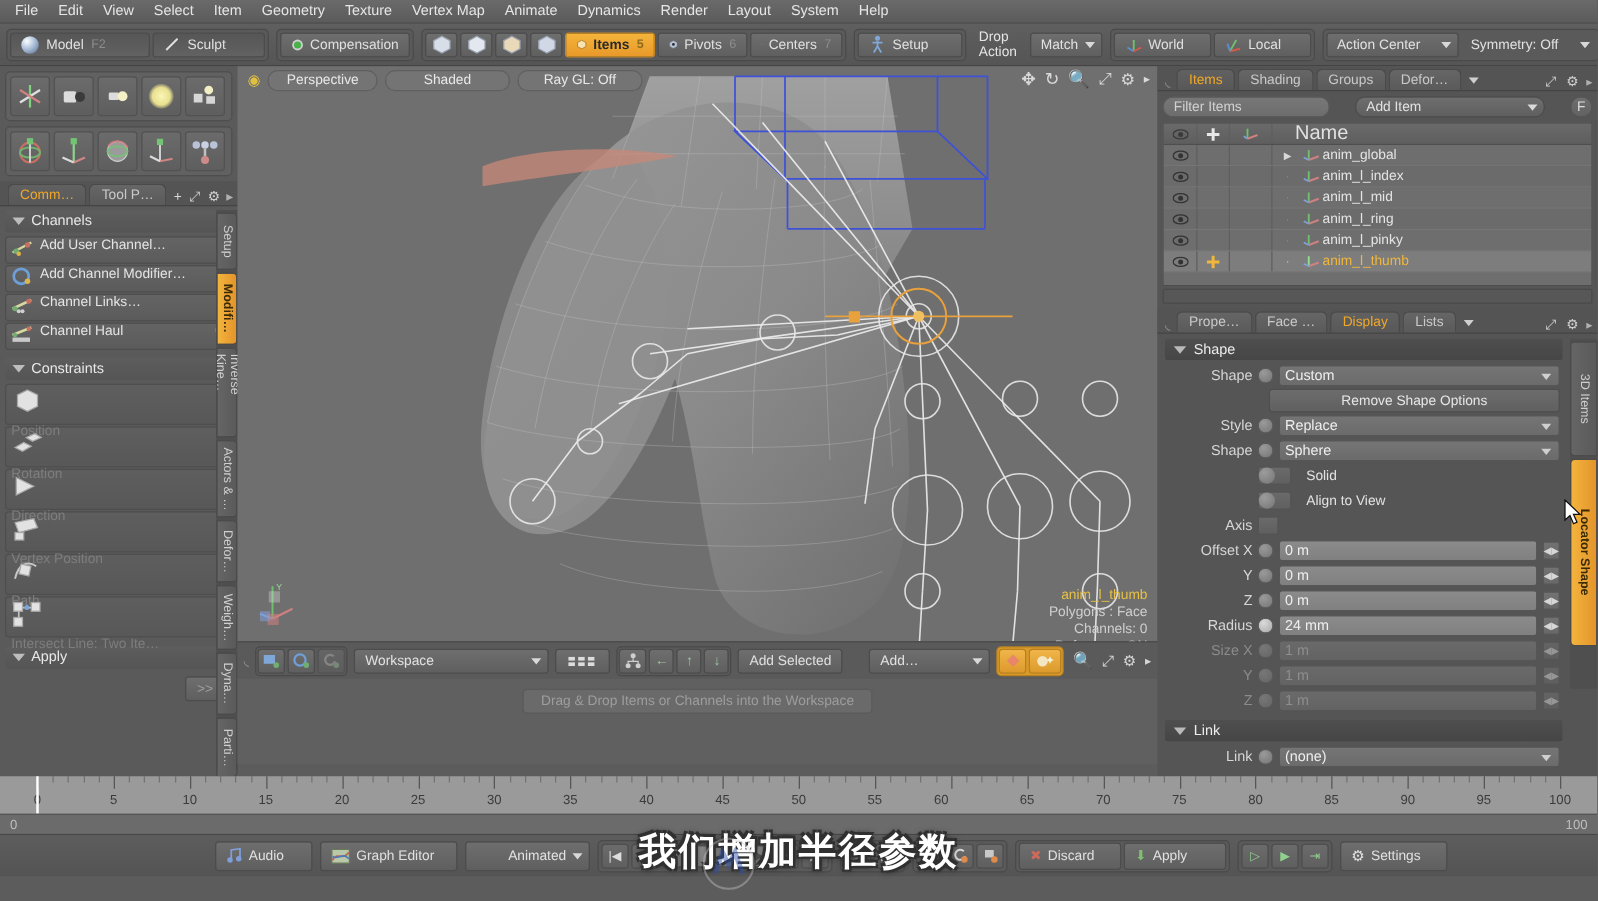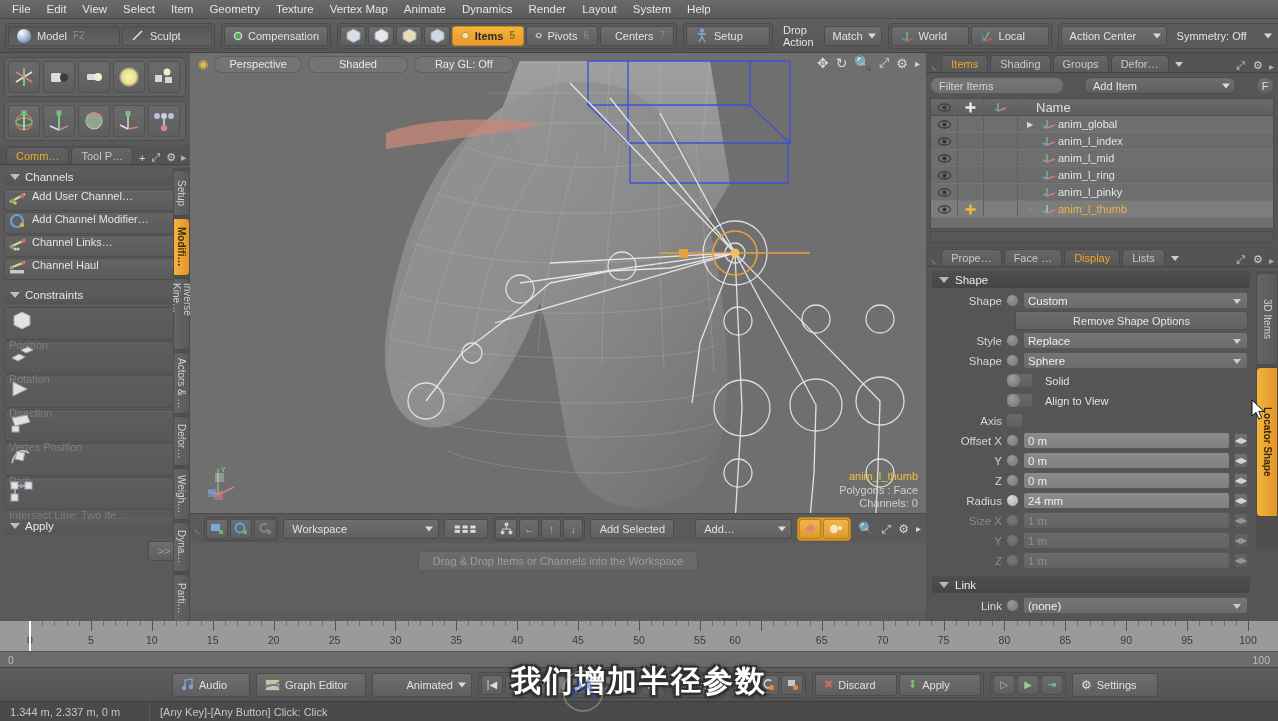--- a/index.html
+++ b/index.html
@@ -89,21 +89,21 @@
      border-top:1px solid #4a4a4a;display:flex;align-items:center;gap:5px;padding:0 5px;}
   #wsarea{position:absolute;left:190px;top:543px;width:736px;height:68px;background:#606060;
      display:flex;align-items:flex-start;justify-content:center;padding-top:8px;}
   #wsdrop{background:#6a6a6a;border:1px solid #5a5a5a;border-radius:4px;color:#9d9d9d;
      padding:3px 14px;font-size:11px;}
 
   
   #rightcol{position:absolute;left:926px;top:53px;width:352px;height:568px;background:#555;}
   #itemlist{background:#6e6e6e;margin:0 4px;border:1px solid #4c4c4c;}
   .ihdr{display:flex;height:17px;background:linear-gradient(#6a6a6a,#5e5e5e);border-bottom:1px solid #4e4e4e;
-     align-items:center;color:#e0e0e0;font-size:13px;}
+     align-items:center;color:#e0e0e0;font-size:16px;}
   .irow{display:flex;height:17px;align-items:center;border-bottom:1px solid #757575;background:#6b6b6b;}
   .irow:nth-child(even){background:#6e6e6e;}
   .irow.sel{background:#7d7d7d;}
   .irow.sel .iname{color:#f0b73c;}
   .c1{width:27px;display:flex;justify-content:center;align-items:center;border-right:1px solid #5f5f5f;height:100%;}
   .c2{width:26px;display:flex;justify-content:center;align-items:center;border-right:1px solid #5f5f5f;height:100%;}
   .c3{width:34px;display:flex;justify-content:center;align-items:center;border-right:1px solid #5f5f5f;height:100%;}
   .iname{color:#e4e4e4;padding-left:2px;}
 
   .prow{display:flex;align-items:center;height:19px;margin:0 10px 1px 8px;gap:4px;}
@@ -1123,21 +1123,21 @@
         <div class="lb" style="left: 151.8px;">10</div>
         <div class="lb" style="left: 212.7px;">15</div>
         <div class="lb" style="left: 273.6px;">20</div>
         <div class="lb" style="left: 334.5px;">25</div>
         <div class="lb" style="left: 395.4px;">30</div>
         <div class="lb" style="left: 456.3px;">35</div>
         <div class="lb" style="left: 517.2px;">40</div>
         <div class="lb" style="left: 578.1px;">45</div>
         <div class="lb" style="left: 639px;">50</div>
         <div class="lb" style="left: 699.9px;">55</div>
-        <div class="lb" style="left: 735px;">60</div>
+        <div class="lb" style="left: 753px;">60</div>
         <div class="lb" style="left: 821.7px;">65</div>
         <div class="lb" style="left: 882.6px;">70</div>
         <div class="lb" style="left: 943.5px;">75</div>
         <div class="lb" style="left: 1004.4px;">80</div>
         <div class="lb" style="left: 1065.3px;">85</div>
         <div class="lb" style="left: 1126.2px;">90</div>
         <div class="lb" style="left: 1187.1px;">95</div>
         <div class="lb" style="left: 1248px;">100</div>
       </div>
   <div id="playhead" style="left: 29px;"></div>
@@ -1223,18 +1223,14 @@
     <span style="margin-left:5px;">Settings</span>
   </div>
 </div>
 
 <div id="subtitle">我们增加半径参数</div>
 <svg id="watermark" viewBox="0 0 70 46">
   <circle cx="35" cy="23" r="20" fill="none" stroke="#cfcfcf" stroke-width="1.6" opacity="0.7"></circle>
   <path d="M24 31 L30 14 L35 24 L40 14 L46 31" fill="none" stroke="#2f4fa8" stroke-width="4" opacity="0.85"></path>
 </svg>
 
-<div id="statusbar">
-  <div class="seg first">1.344 m, 2.337 m, 0 m</div>
-  <div class="seg">[Any Key]-[Any Button] Click: Click</div>
+
 </div>
 
-</div>
-
 </body></html>

